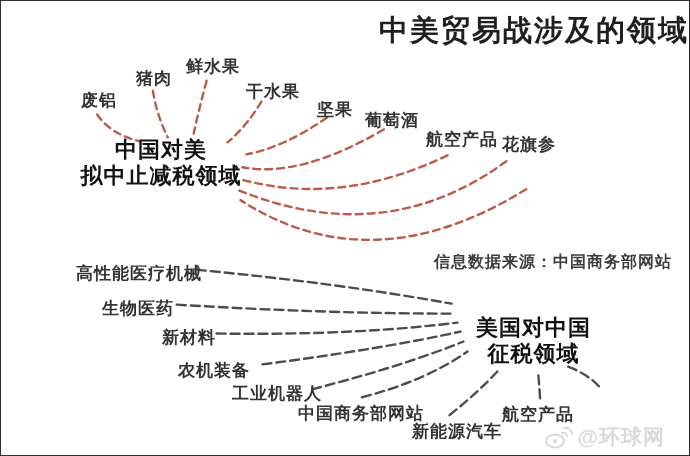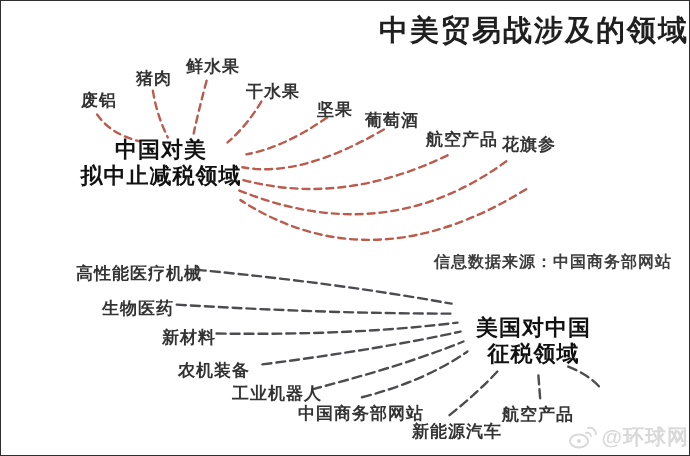--- a/index.html
+++ b/index.html
@@ -27,21 +27,21 @@
   .hub{
     position:absolute;text-align:center;font-weight:700;color:#111;
     font-size:22px;line-height:26px;letter-spacing:1px;white-space:nowrap;
   }
   .hub span{display:block;}
   .source{
     position:absolute;left:433px;top:251px;font-size:16px;font-weight:700;
     color:#3d3d3d;letter-spacing:1px;white-space:nowrap;
   }
   .watermark{
-    position:absolute;right:0;bottom:4px;display:flex;align-items:center;gap:4px;
+    position:absolute;right:24px;bottom:4px;display:flex;align-items:center;gap:4px;
     color:#d9d9d9;font-size:21px;font-weight:700;letter-spacing:1px;
   }
   .watermark svg{display:block;}
 </style>
 </head>
 <body>
 
 <div class="canvas">
 
   <div class="title">中美贸易战涉及的领域</div>

